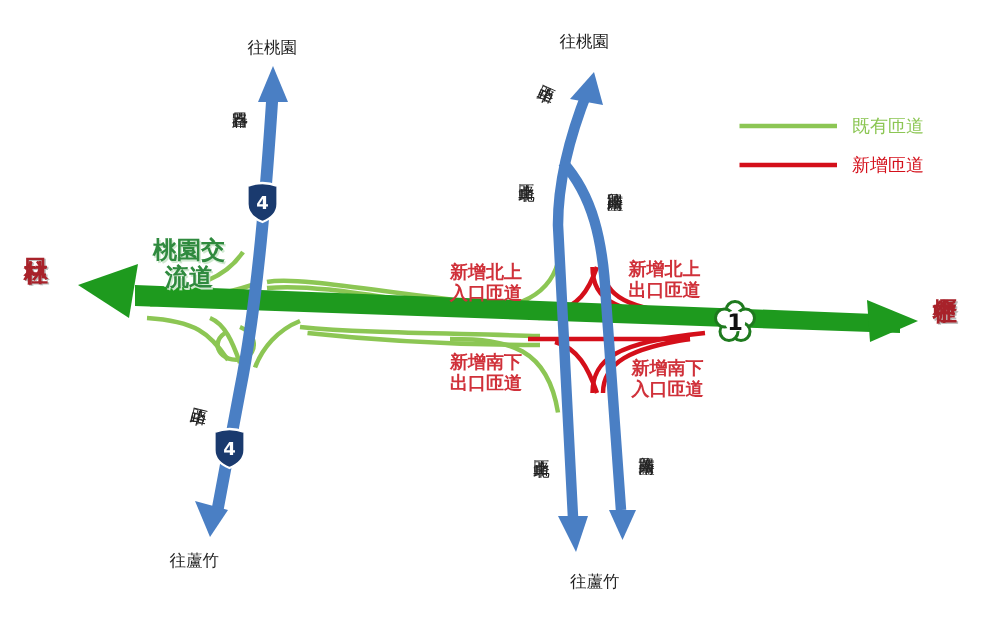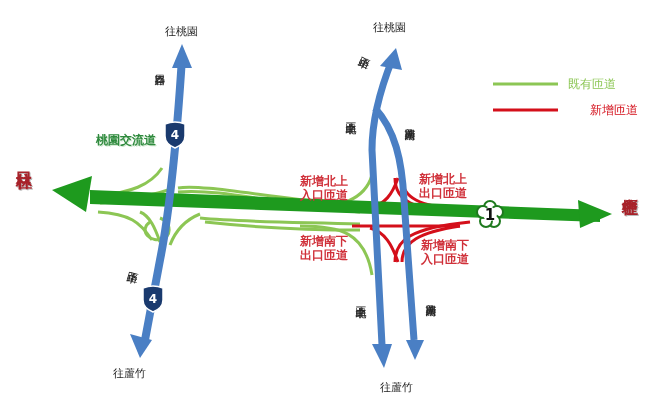--- a/index.html
+++ b/index.html
@@ -1,22 +1,22 @@
 <!DOCTYPE html>
 <html><head>
 <meta charset="utf-8">
 <style>
   html, body { margin:0; padding:0; background:#ffffff; }
   body { width:656px; height:412px; overflow:hidden; position:relative;
          font-family:"DejaVu Sans", "Liberation Sans", sans-serif; }
   #map { position:absolute; left:0; top:0; width:656px; height:412px; }
   .lbl { position:absolute; font-size:11px; color:#222; line-height:1; white-space:nowrap; }
   .vert { writing-mode: vertical-rl; text-orientation: upright; letter-spacing:0px; }
-  .green-title { color:#2f8a3e; font-size:12px; font-weight:bold; line-height:1.15;
-                 text-shadow: 1px 1px 0 #cfe8cf, -1px -1px 0 #ffffff; text-align:right; }
+  .green-title { color:#2f8a3e; font-size:16px; font-weight:bold; line-height:1.15;
+                 text-shadow: 1px 1px 0 #cfe8cf, -1px -1px 0 #ffffff; text-align:center;margin-top:24px; }
   .dest-big { color:#a8222a; font-size:16px; font-weight:bold;
               text-shadow: 1px 1px 0 #bbb; }
   .ramp-lbl { font-size:12px; line-height:1.2; color:#d0313a;font-weight:bold; }
   .legend-txt { font-size:12px; }
 </style>
 </head>
 <body>
 
 <svg id="map" viewBox="0 0 656 412" xmlns="http://www.w3.org/2000/svg">
 
@@ -88,21 +88,21 @@
     </g>
     <circle cx="0" cy="0" r="7" fill="#ffffff"></circle>
     <text x="0" y="6" text-anchor="middle" font-size="15" font-weight="bold" fill="#111" font-family="DejaVu Sans, sans-serif">1</text>
   </g>
 
   <line x1="493" y1="84" x2="558" y2="84" stroke="#8cc654" stroke-width="3"></line>
   <line x1="493" y1="110" x2="558" y2="110" stroke="#d40f1a" stroke-width="3"></line>
 </svg>
 
 <div class="lbl legend-txt" style="left:568px;top:78px;color:#8cc654;">既有匝道</div>
-<div class="lbl legend-txt" style="left:568px;top:104px;color:#d40f1a;margin-left:22px;">新增匝道</div>
+<div class="lbl legend-txt" style="left:568px;top:104px;color:#d40f1a;">新增匝道</div>
 
 <div class="lbl" style="left:165px;top:26px;">往桃園</div>
 <div class="lbl" style="left:373px;top:22px;">往桃園</div>
 <div class="lbl" style="left:113px;top:368px;">往蘆竹</div>
 <div class="lbl" style="left:380px;top:382px;">往蘆竹</div>
 <div class="lbl vert dest-big" style="left:16px;top:160px;">往林口</div>
 <div class="lbl vert dest-big" style="left:622px;top:186px;">往中壢</div>
 
 <div class="lbl green-title" style="left:96px;top:134px;width:60px;white-space:normal;">桃園交流道</div>
 

